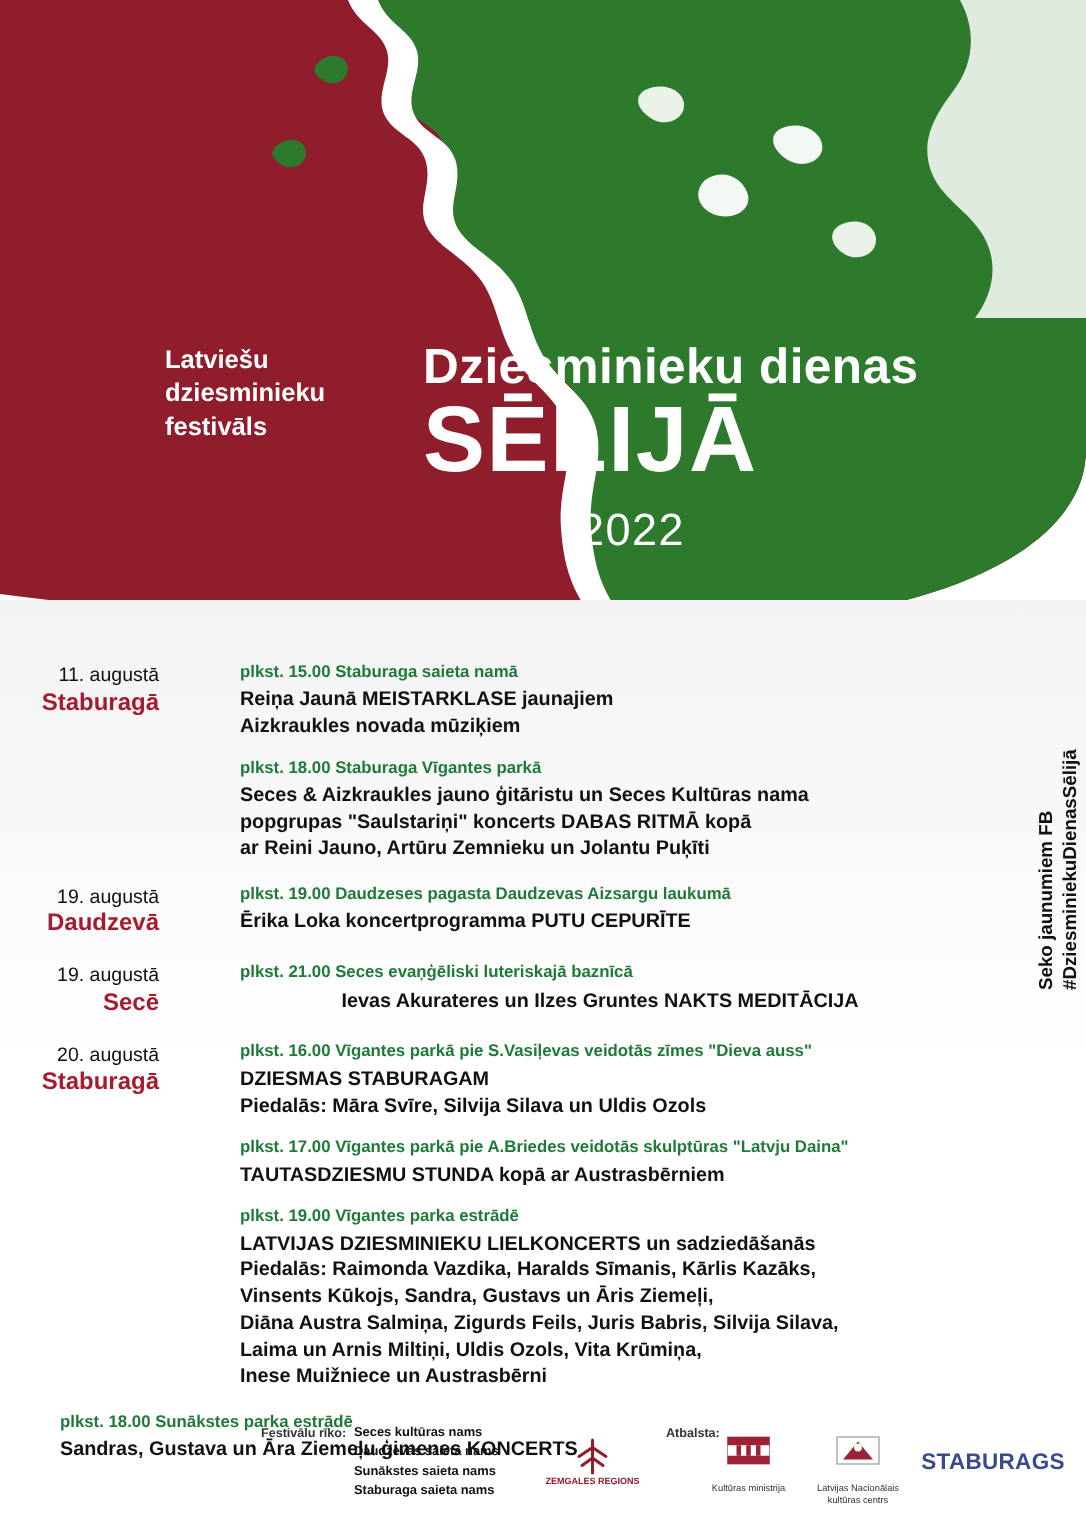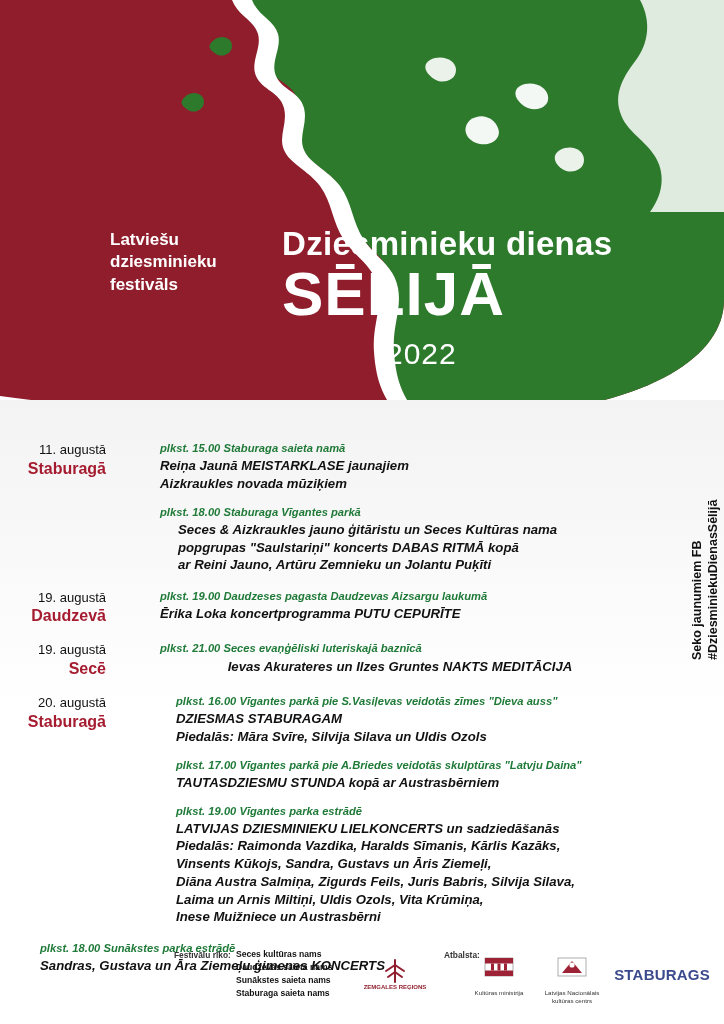--- a/index.html
+++ b/index.html
@@ -98,21 +98,21 @@
     font-size: 16px;
     color: #a51c30;
     font-weight: bold;
     line-height: 1.25;
     padding-left: 16px;
   }
   .events-col {
     flex: 1 1 auto;
     padding-left: 40px;
   }
-  .event { margin-bottom: 11px; font-style: italic; }
+  .event { margin-bottom: 11px; }
   .event:last-child { margin-bottom: 0; }
   .event-time {
     font-size: 11.2px;
     color: #1f7a38;
     font-weight: bold;
     line-height: 1.45;
     margin-bottom: 1px;
   }
   .event-desc {
     font-size: 13.2px;
@@ -289,21 +289,21 @@
         <div class="date-place">Staburagā</div>
       </div>
       <div class="events-col">
         <div class="event">
           <div class="event-time">plkst. 15.00 Staburaga saieta namā</div>
           <div class="event-desc" style="white-space:pre-line;">Reiņa Jaunā MEISTARKLASE jaunajiem
 Aizkraukles novada mūziķiem</div>
         </div>
         <div class="event">
           <div class="event-time">plkst. 18.00 Staburaga Vīgantes parkā</div>
-          <div class="event-desc" style="white-space:pre-line;margin-left:18px;">Seces &amp; Aizkraukles jauno ģitāristu un Seces Kultūras nama
+          <div class="event-desc" style="white-space:pre-line;">Seces &amp; Aizkraukles jauno ģitāristu un Seces Kultūras nama
 popgrupas "Saulstariņi" koncerts DABAS RITMĀ kopā
 ar Reini Jauno, Artūru Zemnieku un Jolantu Puķīti</div>
         </div>
       </div>
     </div>
 
     <div class="row" style="margin-top:4px;">
       <div class="date-col">
         <div class="date-day">19. augustā</div>
         <div class="date-place">Daudzevā</div>
@@ -322,21 +322,21 @@
         <div class="date-place">Secē</div>
       </div>
       <div class="events-col">
         <div class="event">
           <div class="event-time">plkst. 21.00 Seces evaņģēliski luteriskajā baznīcā</div>
           <div class="event-desc" style="white-space:pre-line;text-align:center;">Ievas Akurateres un Ilzes Gruntes NAKTS MEDITĀCIJA</div>
         </div>
       </div>
     </div>
 
-    <div class="row" style="margin-top:4px;gap:16px;">
+    <div class="row" style="margin-top:4px;">
       <div class="date-col">
         <div class="date-day">20. augustā</div>
         <div class="date-place">Staburagā</div>
       </div>
       <div class="events-col">
         <div class="event">
           <div class="event-time">plkst. 16.00 Vīgantes parkā pie S.Vasiļevas veidotās zīmes "Dieva auss"</div>
           <div class="event-desc" style="white-space:pre-line;">DZIESMAS STABURAGAM
 Piedalās: Māra Svīre, Silvija Silava un Uldis Ozols</div>
         </div>

